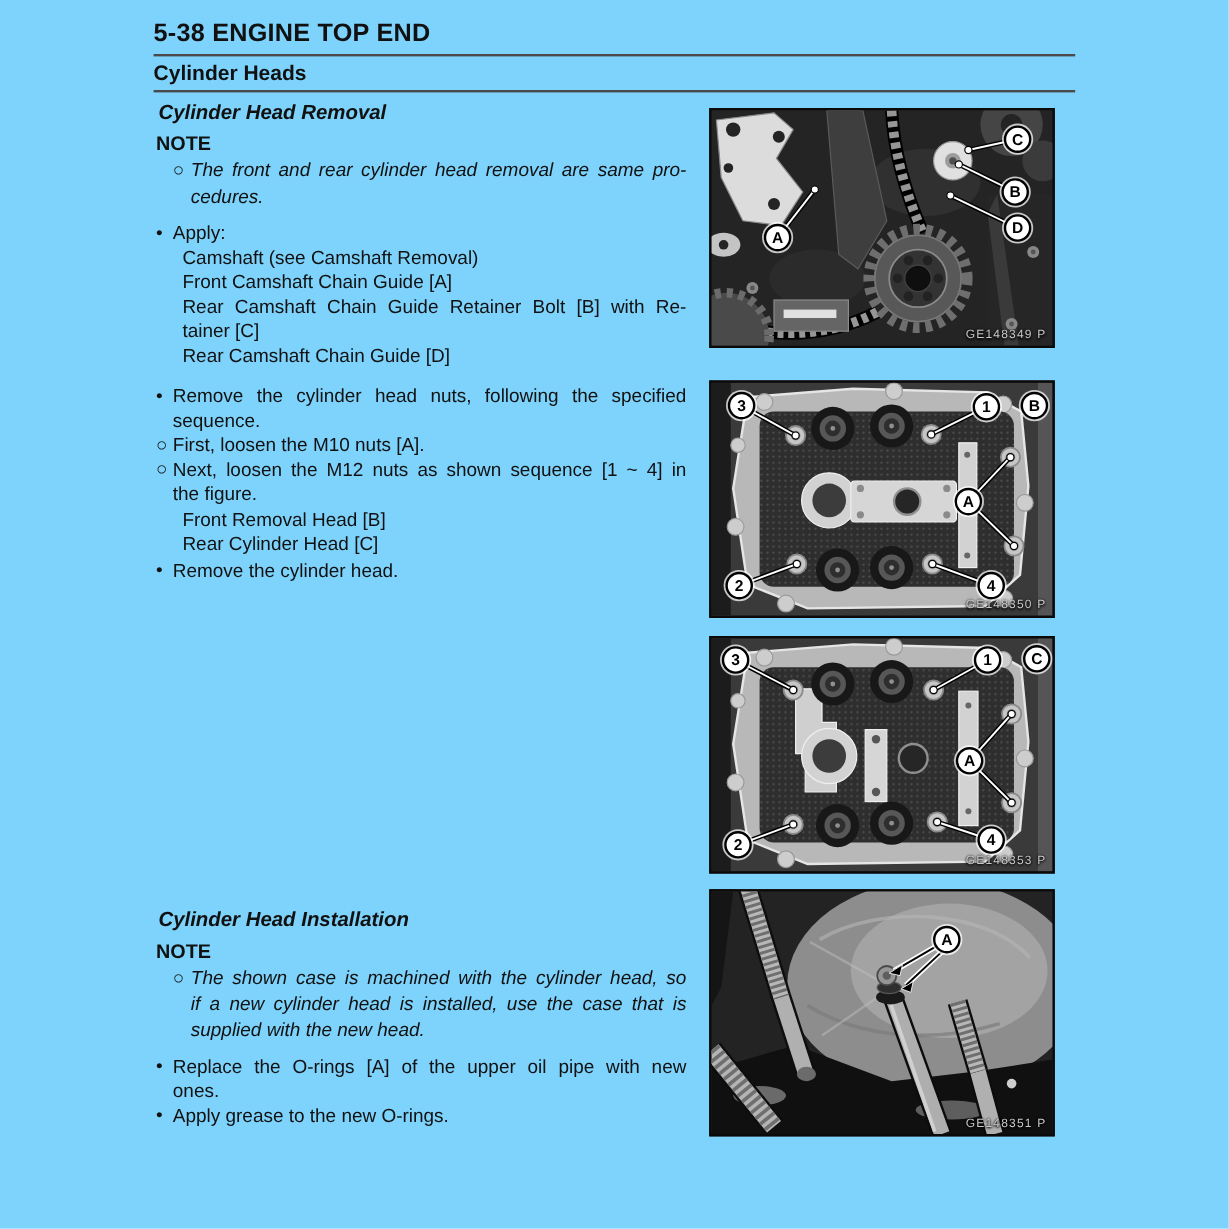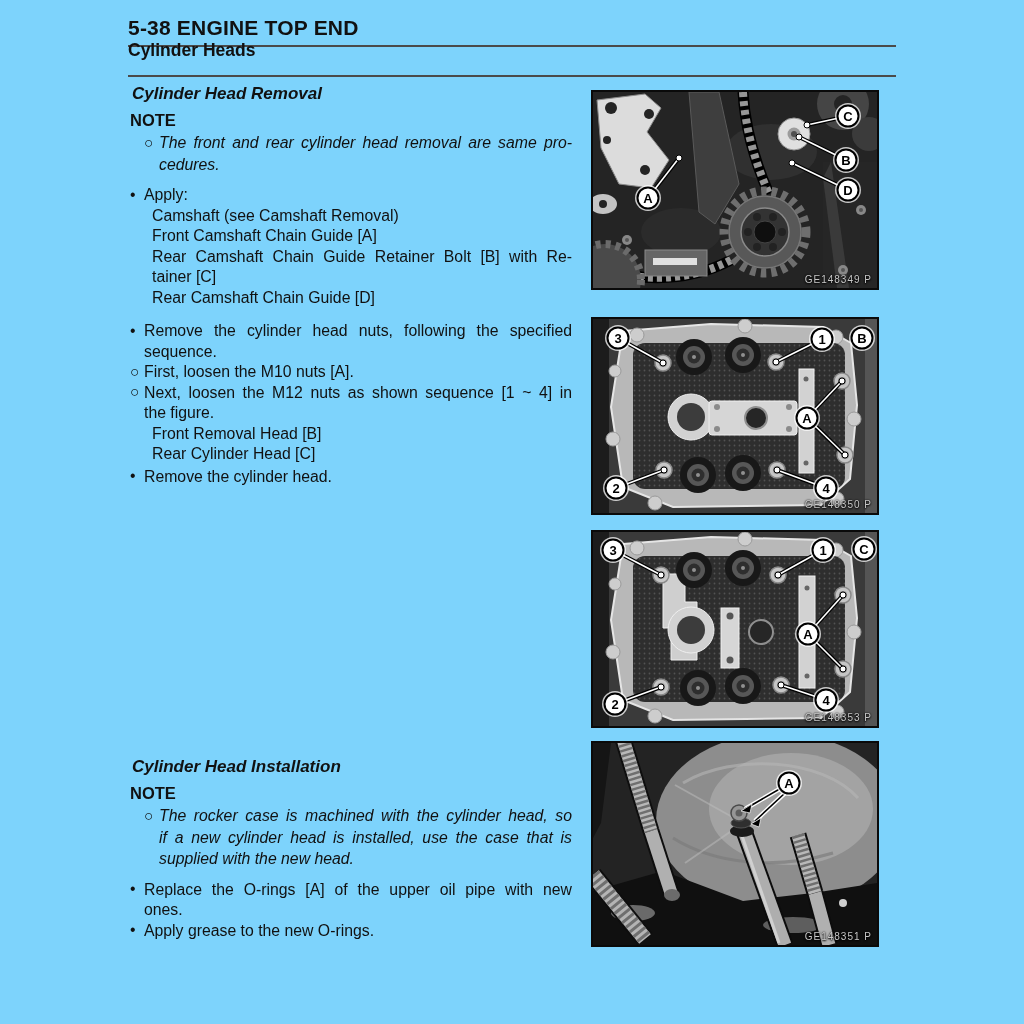--- a/index.html
+++ b/index.html
@@ -3,21 +3,21 @@
 <meta charset="utf-8">
 <style>
   html,body{margin:0;padding:0;background:#fff;}
   .page{position:relative;width:1024px;height:1024px;background:#7dd3fc;color:#111;
         font-family:Liberation Sans, sans-serif;overflow:hidden;}
 
   
   .h1{position:absolute;left:128px;top:16px;font-size:21px;font-weight:bold;letter-spacing:.2px;}
   .rule{position:absolute;left:128px;width:768px;height:2px;background:#4a4a4a;}
   .rule1{top:45px;}
-  .h2{position:absolute;left:128px;top:40px;font-size:17.5px;font-weight:bold;text-align:right;}
+  .h2{position:absolute;left:128px;top:51px;font-size:17.5px;font-weight:bold;text-align:right;}
   .rule2{top:75px;}
 
   
   .sec{position:absolute;left:130px;width:442px;}
   #sec-removal{top:84px;}
   #sec-install{top:746px;margin-top:11px;}
   .sec-head{font-size:17px;font-weight:bold;font-style:italic;margin:0 0 7px 2px;}
   .note-label{text-align:left;font-weight:bold;font-size:16.5px;margin:1px 0 2px;}
   .note{margin-left:16px;margin-bottom:10px;}
   .note-line{font-style:italic;font-size:15.8px;line-height:21.5px;padding-left:13px;position:relative;}
@@ -77,21 +77,21 @@
     <div class="li"><span>the figure.</span></div>
     <div class="li sub"><span>Front Removal Head [B]</span></div>
     <div class="li sub"><span>Rear Cylinder Head [C]</span></div>
     <div class="li gap-sm"><span class="mk">•</span><span>Remove the cylinder head.</span></div>
   </div>
 
   <div class="sec" id="sec-install">
     <div class="sec-head">Cylinder Head Installation</div>
     <div class="note-label">NOTE</div>
     <div class="note">
-      <div class="note-line stretch"><span class="mk">○</span><span>The rocker case is machined with the cylinder head, so</span></div>
+      <div class="note-line stretch"><span class="mk">○</span><span>The shown case is machined with the cylinder head, so</span></div>
       <div class="note-line stretch"><span>if a new cylinder head is installed, use the case that is</span></div>
       <div class="note-line"><span>supplied with the new head.</span></div>
     </div>
     <div class="li stretch"><span class="mk">•</span><span>Replace the O-rings [A] of the upper oil pipe with new</span></div>
     <div class="li"><span>ones.</span></div>
     <div class="li"><span class="mk">•</span><span>Apply grease to the new O-rings.</span></div>
   </div>
 
   <div class="fig" id="fig1">
     <svg viewBox="0 0 284 196" preserveAspectRatio="none">

